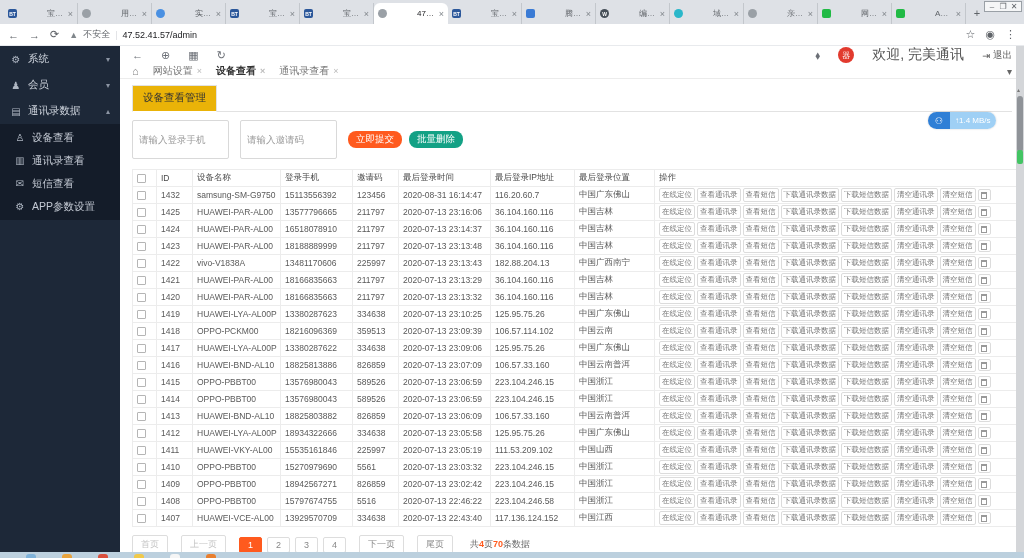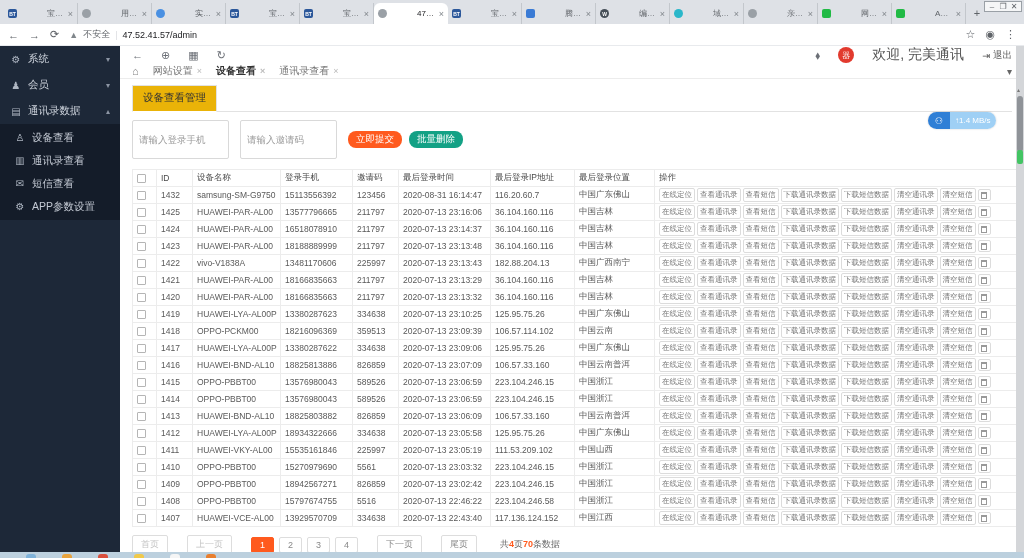--- a/index.html
+++ b/index.html
@@ -74,21 +74,21 @@
   .grid th, .grid td { border:1px solid #ececec; font-size:8.5px; color:#595959; padding:0 4px; height:17px;
                        overflow:hidden; white-space:nowrap; text-align:left; font-weight:normal; }
   .grid th { color:#4a4a4a; }
   .chk { width:9px; height:9px; border:1px solid #b5b5b5; border-radius:1px; display:inline-block; vertical-align:middle; background:#fff; cursor:pointer; }
   .ops { display:flex; gap:2px; align-items:center; }
   .op-btn { border:1px solid #dcdcdc; background:#fff; color:#777; font-size:7.5px; padding:1px 2px; border-radius:2px; cursor:pointer;
             white-space:nowrap; font-family:"Liberation Sans","DejaVu Sans",sans-serif; }
   .trash-btn { border:1px solid #dcdcdc; background:#fff; border-radius:2px; width:13px; height:12px; display:flex; align-items:center; justify-content:center; cursor:pointer; padding:0; }
   .trash-ic { width:6px; height:7px; border:1px solid #999; border-top:2px solid #999; display:block; }
 
-  .pagination { display:flex; align-items:center; gap:19px; margin:8px 0 0 0; font-size:9px; }
+  .pagination { display:flex; align-items:center; gap:13px; margin:8px 0 0 0; font-size:9px; }
   .pg { border:1px solid #ddd; background:#fff; color:#888; font-size:9px; padding:2px 8px; border-radius:2px; cursor:pointer;
         font-family:"Liberation Sans","DejaVu Sans",sans-serif; }
   .pg.dis { color:#c4c4c4; }
   .pg.active { background:#ff5a1e; border-color:#ff5a1e; color:#fff; }
   .pg-sum { color:#666; margin-left:4px; }
   .pg-sum b { color:#ff5a1e; font-weight:bold; }
 
   
   .speed-badge { position:absolute; left:928px; top:112px; display:flex; align-items:center; height:17px; border-radius:9px; overflow:hidden;
                  box-shadow:0 0 2px rgba(0,0,0,.2); cursor:pointer; }

